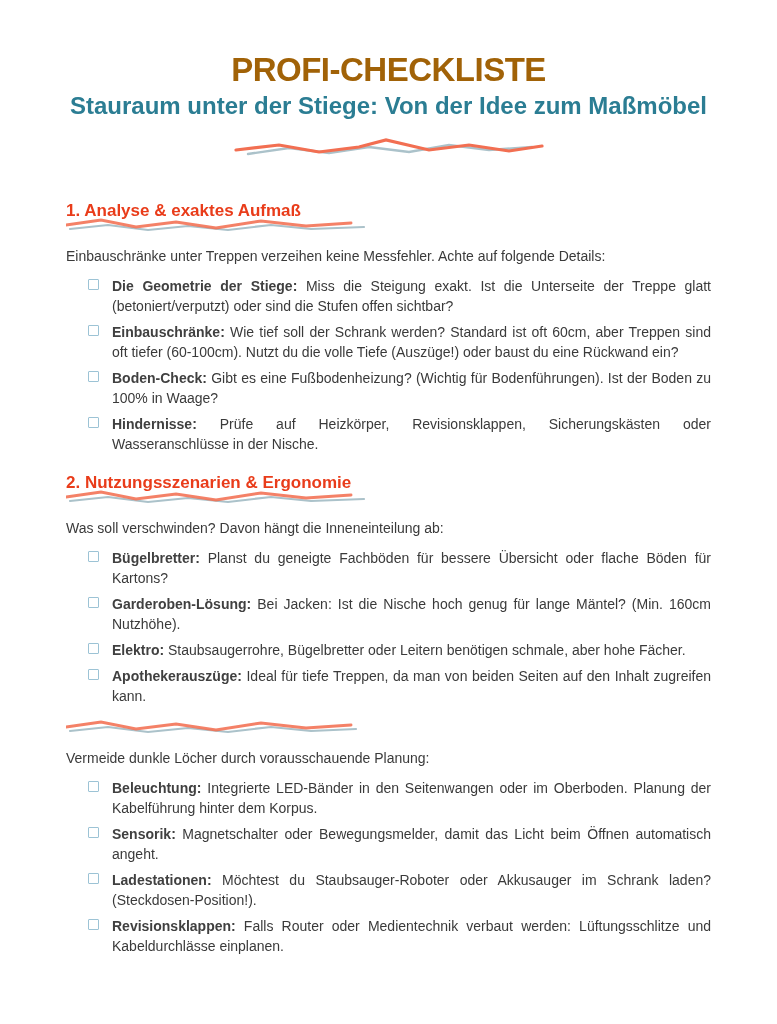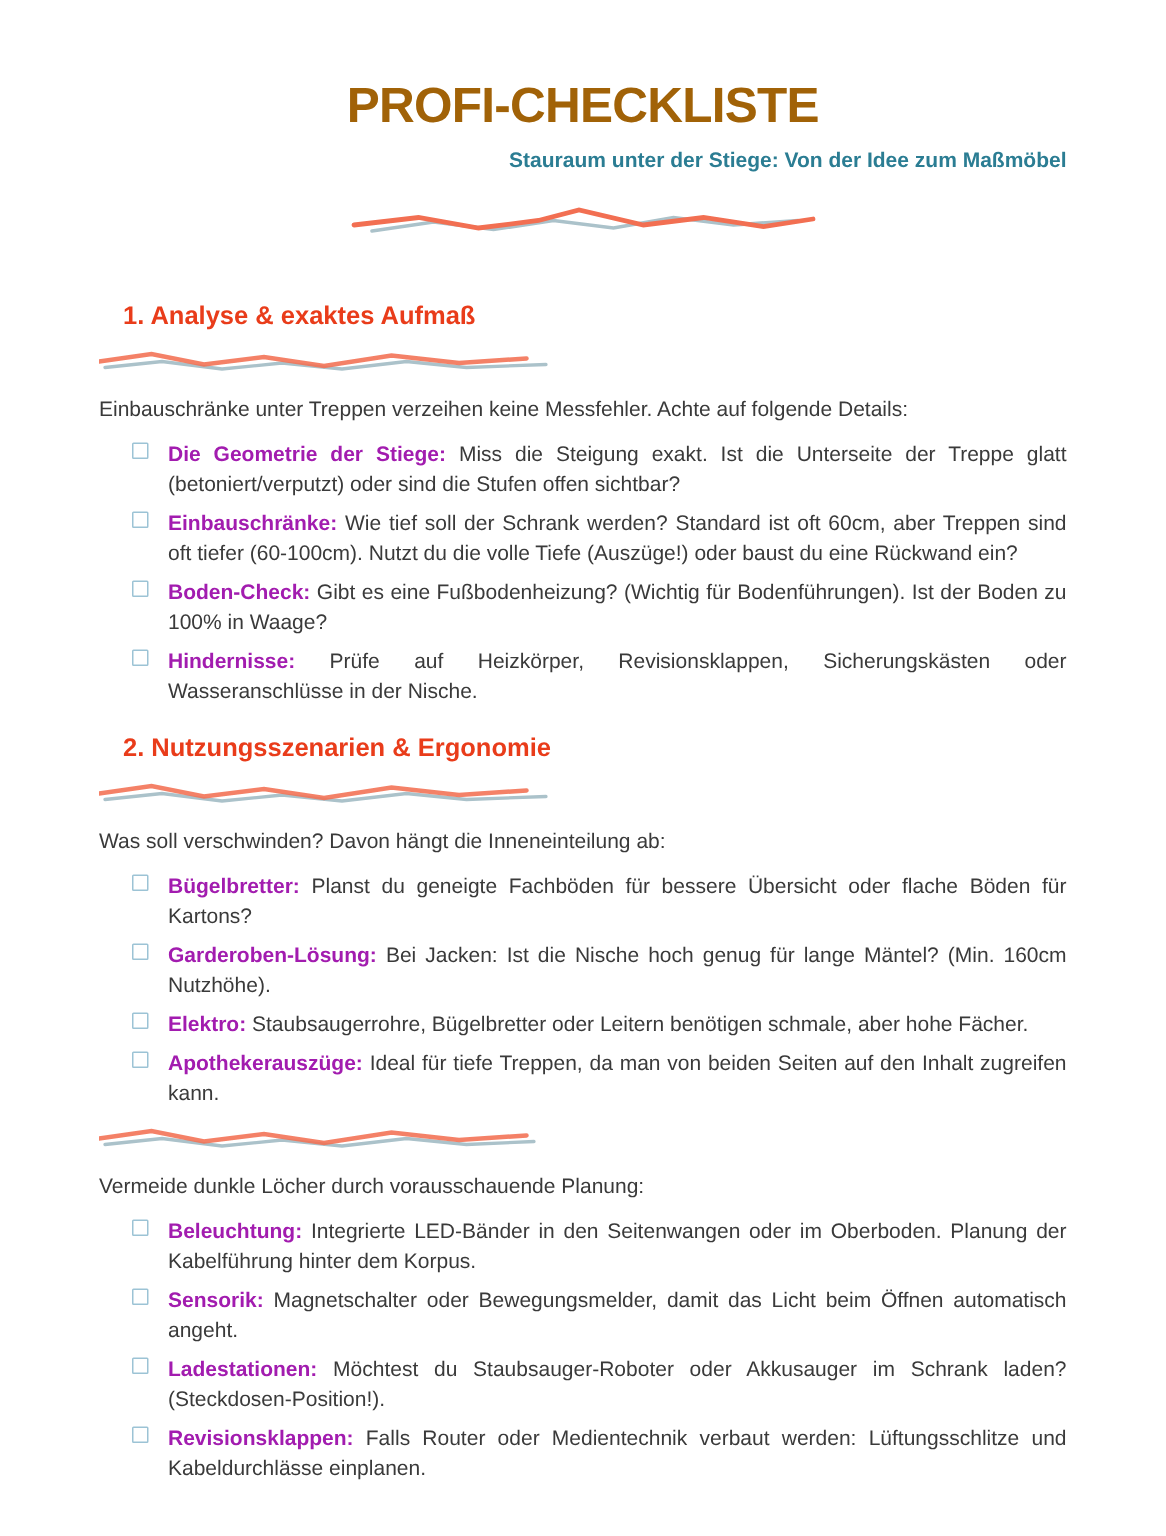--- a/index.html
+++ b/index.html
@@ -23,35 +23,34 @@
   .doc-title {
     margin: 0;
     font-size: 33px;
     line-height: 40px;
     font-weight: 700;
     letter-spacing: -0.5px;
     color: #a16207;
   }
   .doc-subtitle {
     margin: 4px 0 0 0;
-    font-size: 14px;
+    font-size: 24px;
     line-height: 24px;
     font-weight: 700;
     color: #2b7d93;
-    text-align: right;
   }
   .divider-squiggle {
     display: block;
     margin: 18px auto 0 auto;
   }
   
   .section { margin-top: 38px; }
   .section + .section { margin-top: 18px; }
   .section-heading {
-    margin: 16px;
+    margin: 0;
     font-size: 17px;
     line-height: 22px;
     font-weight: 700;
     color: #e93c1a;
   }
   .heading-squiggle {
     display: block;
     margin: -5px 0 0 0;
   }
   .section-intro {
@@ -77,21 +76,21 @@
     box-sizing: border-box;
   }
   .item p {
     margin: 0;
     font-size: 14px;
     line-height: 20px;
     text-align: justify;
     hyphens: auto;
     -webkit-hyphens: auto;
   }
-  .item b { color: #a21caf; }
+  .item b { color: #404040; }
 </style>
 </head>
 <body>
 
 <div class="page">
 
   <div class="doc-header">
     <h1 class="doc-title">PROFI-CHECKLISTE</h1>
     <h2 class="doc-subtitle">Stauraum unter der Stiege: Von der Idee zum Maßmöbel</h2>
     <svg class="divider-squiggle" width="310" height="26" viewBox="0 0 310 26">

